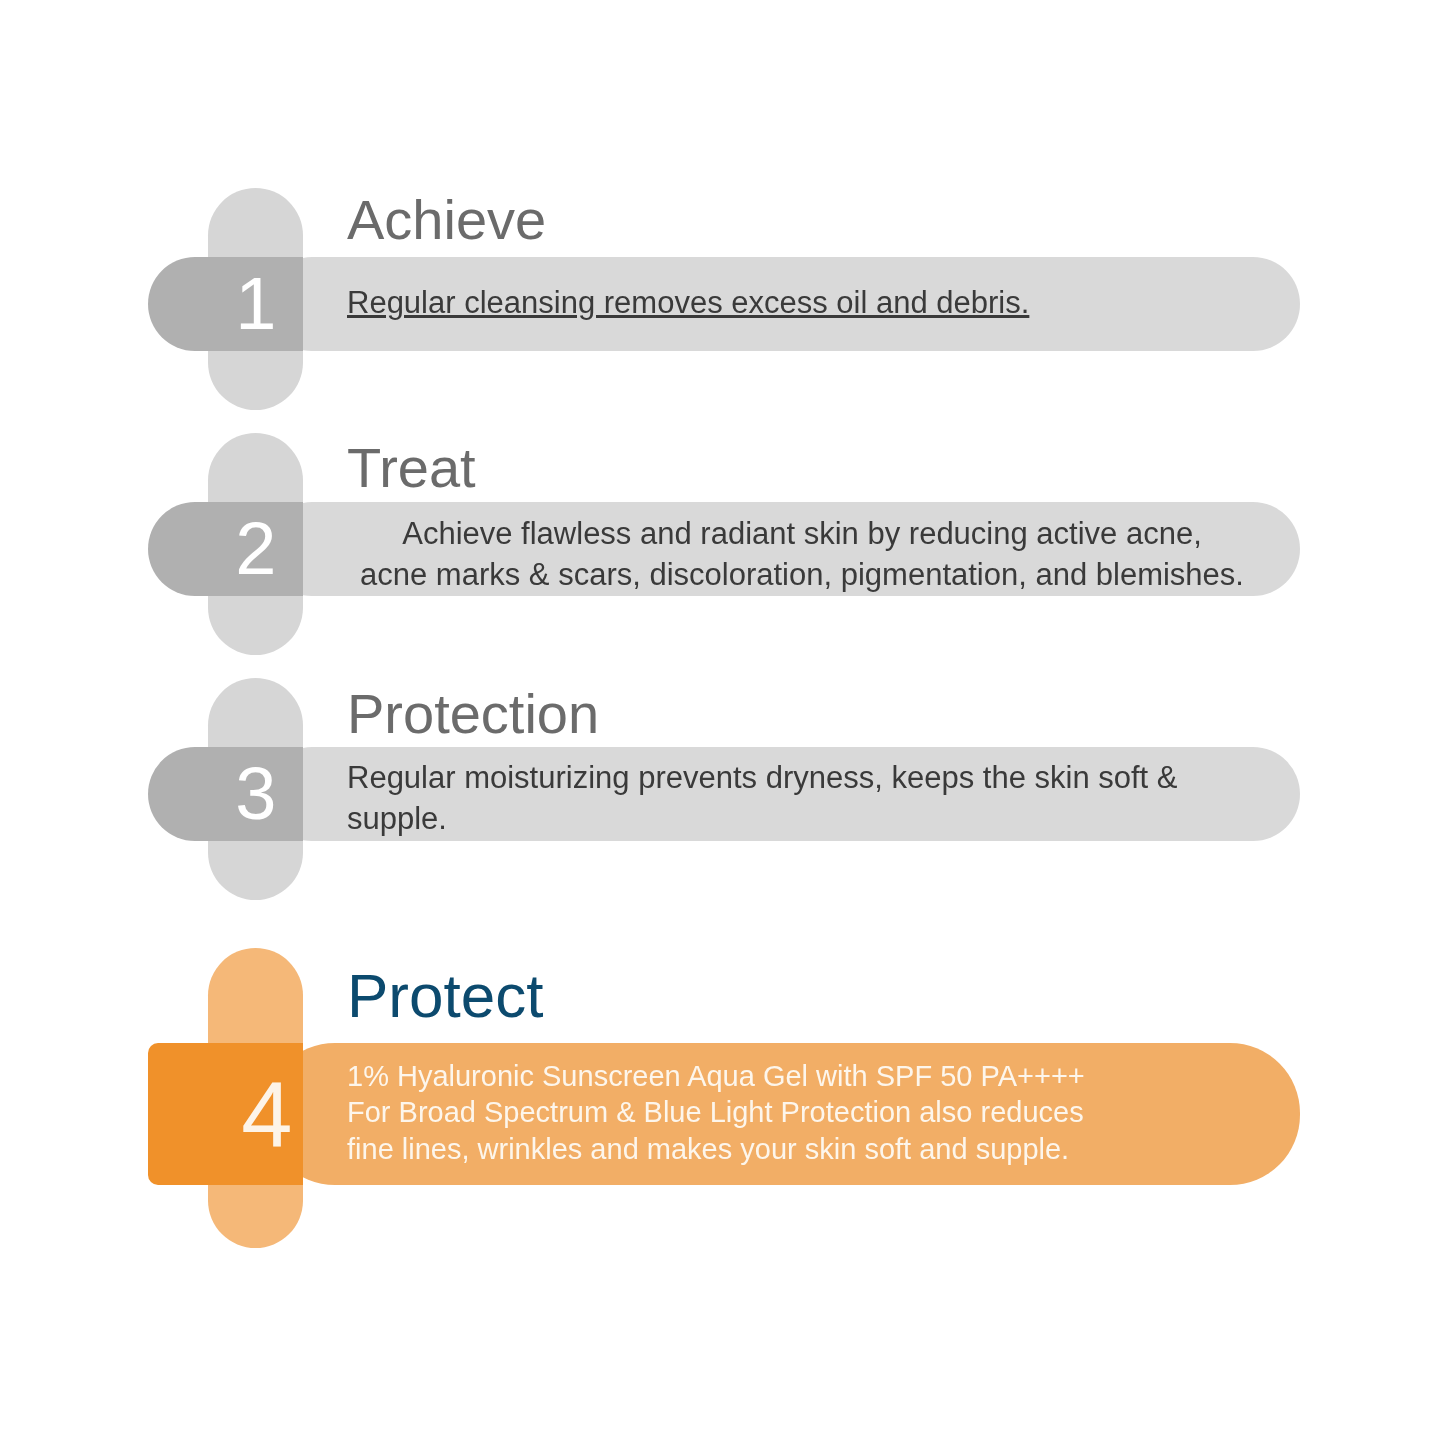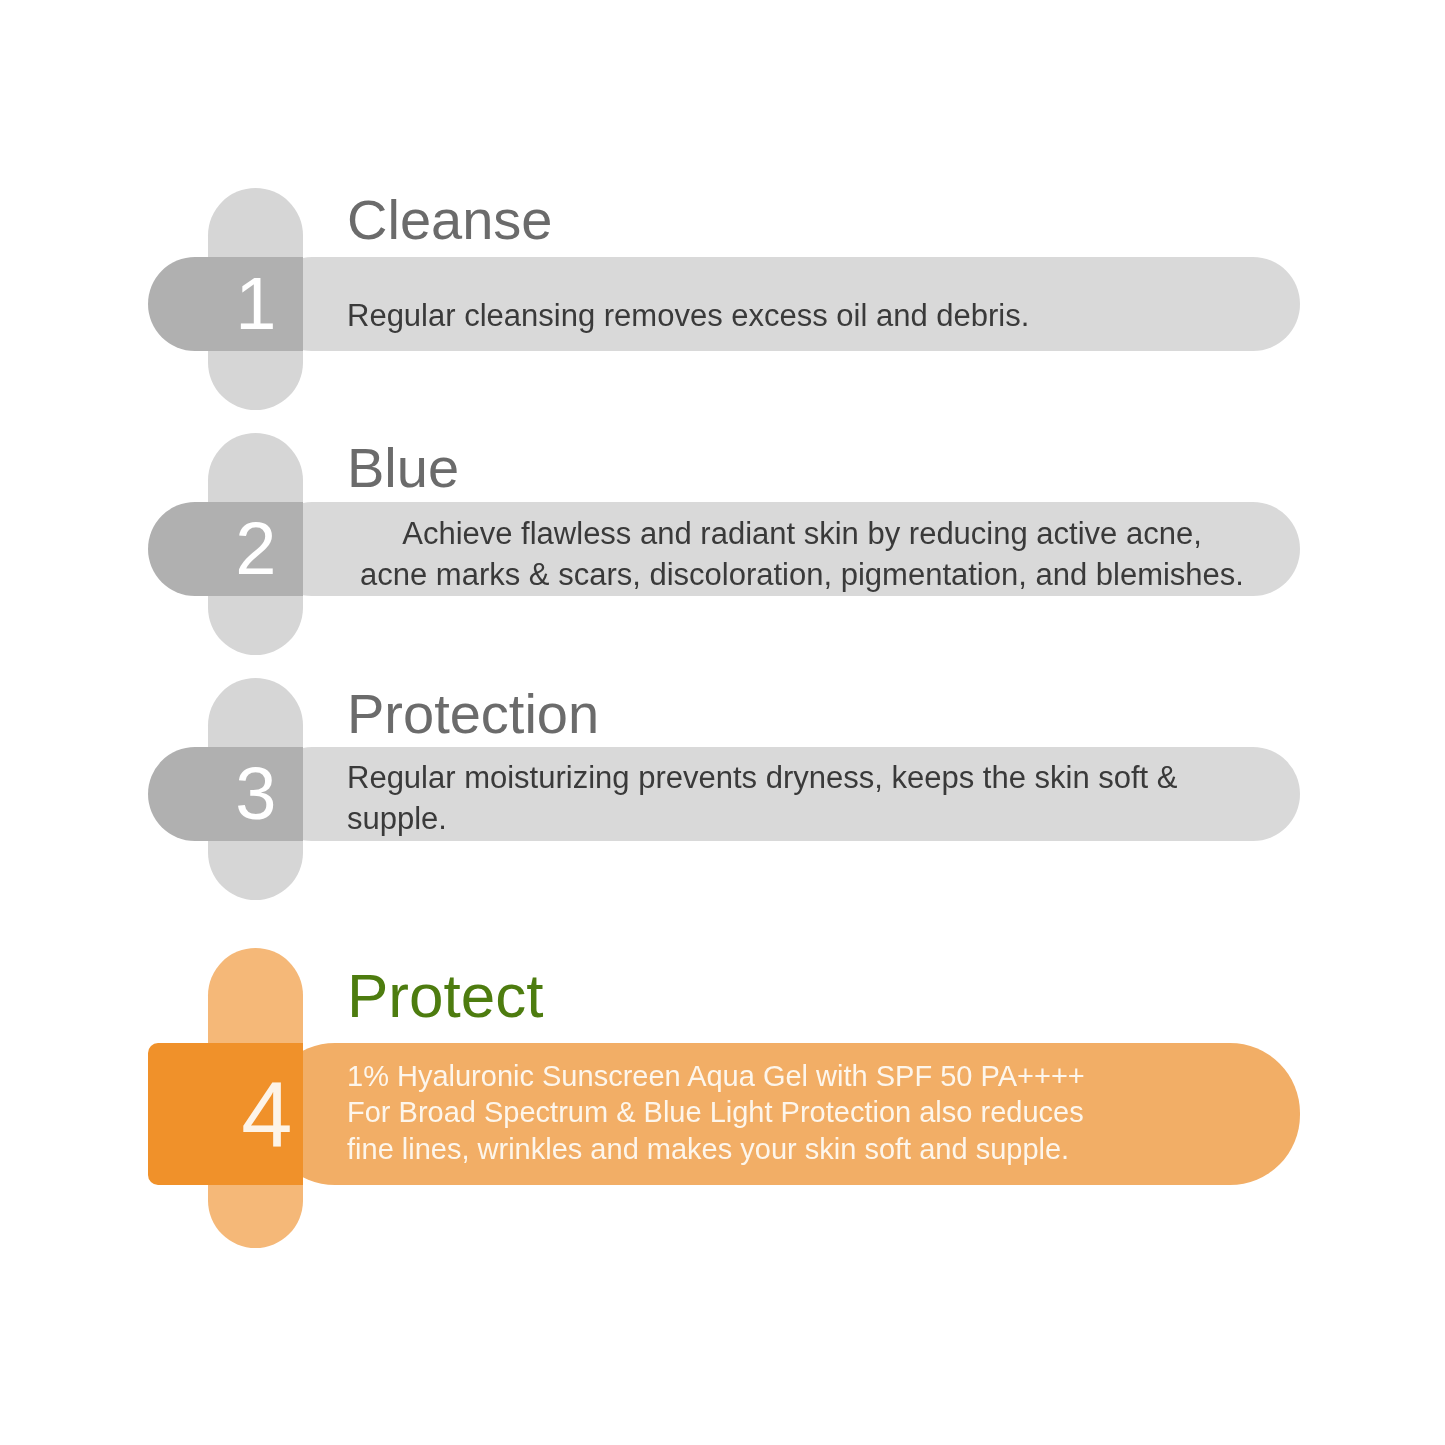--- a/index.html
+++ b/index.html
@@ -80,21 +80,21 @@
   
   .title {
     position: absolute;
     left: 347px;
     font-weight: 300;
     line-height: 1;
     white-space: nowrap;
     z-index: 4;
   }
   .title-gray   { color: #6b6b6b; font-size: 56px; }
-  .title-orange { color: #4d7c0f; font-size: 62px; }
+  .title-orange { color: #0c4a6e; font-size: 62px; }
 
   
   .body-text {
     position: absolute;
     left: 347px;
     width: 910px;
     z-index: 4;
     line-height: 1.32;
     white-space: pre-line;
   }
@@ -114,31 +114,31 @@
 <body>
 
 <div id="infographic">
 
   <div class="step tint-gray" style="top:0;">
     <div class="pill" style="top:188px; height:222px;"></div>
     <div class="bar" style="top:257px; height:94px;"></div>
     <div class="badge badge-gray" style="top:257px; height:94px;">
       <span class="badge-num gray-num">1</span>
     </div>
-    <div class="title title-gray" style="top:192px;">Cleanse</div>
-    <div class="body-text body-gray" style="top:296px;">Regular cleansing removes excess oil and debris.</div>
+    <div class="title title-gray" style="top:192px;">Achieve</div>
+    <div class="body-text body-gray" style="top:283px;text-decoration:underline;">Regular cleansing removes excess oil and debris.</div>
   </div>
 
   <div class="step tint-gray" style="top:0;">
     <div class="pill" style="top:433px; height:222px;"></div>
     <div class="bar" style="top:502px; height:94px;"></div>
     <div class="badge badge-gray" style="top:502px; height:94px;">
       <span class="badge-num gray-num">2</span>
     </div>
-    <div class="title title-gray" style="top:440px;">Blue</div>
+    <div class="title title-gray" style="top:440px;">Treat</div>
     <div class="body-text body-gray" style="top:514px;text-align:center;">Achieve flawless and radiant skin by reducing active acne,
 acne marks &amp; scars, discoloration, pigmentation, and blemishes.</div>
   </div>
 
   <div class="step tint-gray" style="top:0;">
     <div class="pill" style="top:678px; height:222px;"></div>
     <div class="bar" style="top:747px; height:94px;"></div>
     <div class="badge badge-gray" style="top:747px; height:94px;">
       <span class="badge-num gray-num">3</span>
     </div>

